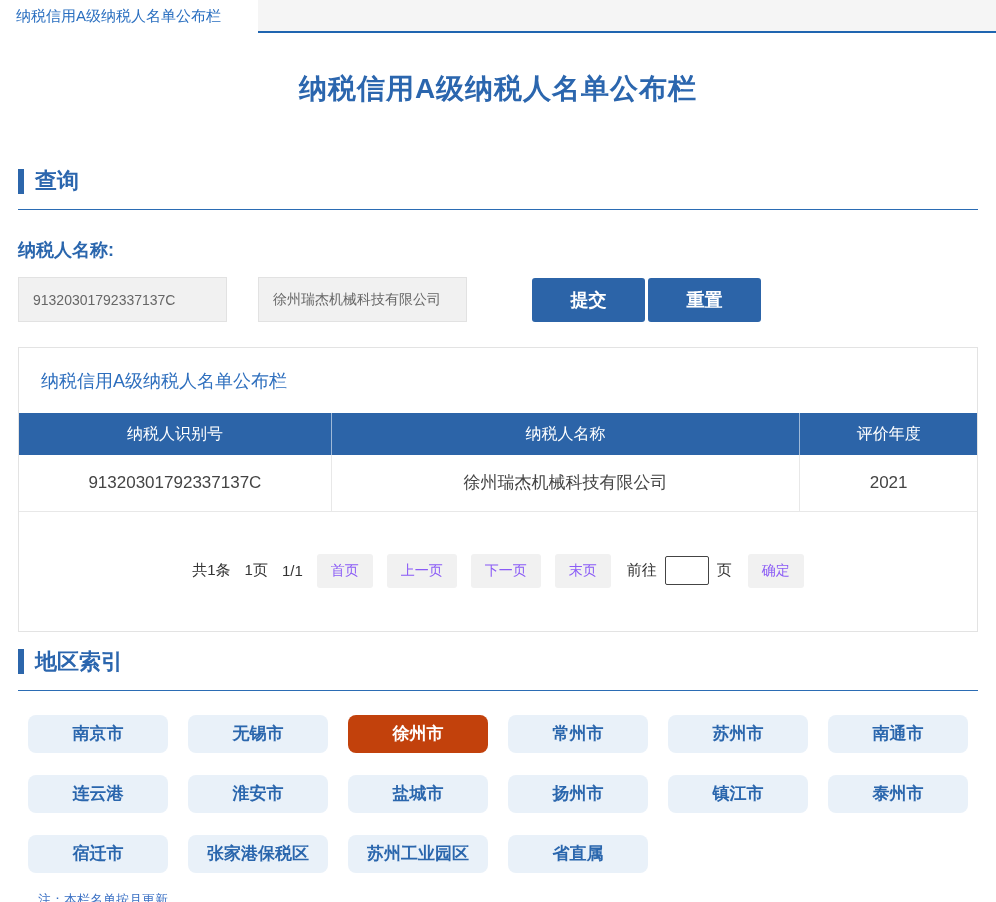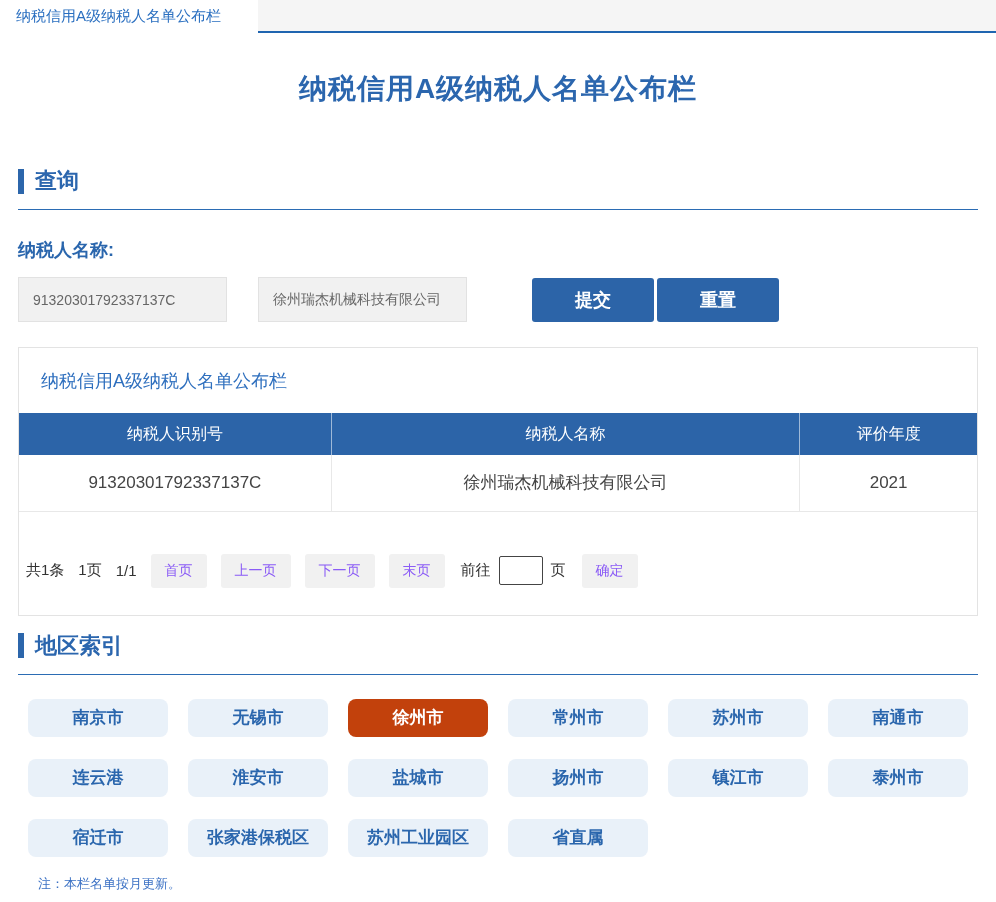--- a/index.html
+++ b/index.html
@@ -46,21 +46,21 @@
     flex: 1; background: #eef2f8; border: 1px solid #dde4ee; border-right: none;
     font-size: 14px; color: #333; line-height: 43px; padding-left: 14px;
   }
   .select-arrow {
     width: 45px; background: #1a6fc4; color: #ffffff;
     display: flex; align-items: center; justify-content: center;
     font-size: 17px;
   }
   .form-buttons { display: flex; margin-left: 34px; }
   .btn-primary {
-    width: 122px; height: 44px; background: #2c64a8; color: #ffffff;
+    width: 113px; height: 44px; background: #2c64a8; color: #ffffff;
     border: none; border-radius: 3px; font-size: 18px; font-weight: bold;
     cursor: pointer; font-family: inherit; margin-right: 3px;
   }
 
   
   .panel { margin: 25px 18px 0 18px; border: 1px solid #e3e3e3; }
   .panel-title { padding: 21px 22px 20px 22px; font-size: 18px; color: #2e6fbe; }
   table { width: 100%; border-collapse: collapse; table-layout: fixed; }
   th {
     background: #2c64a8; color: #ffffff; font-weight: normal;
@@ -69,22 +69,22 @@
   th + th { border-left: 1px solid rgba(255,255,255,0.55); }
   col.c1 { width: 32.6%; } col.c2 { width: 48.9%; } col.c3 { width: 18.5%; }
   td {
     height: 56px; text-align: center; font-size: 17px; color: #444;
     border-bottom: 1px solid #e8e8e8;
   }
   td + td { border-left: 1px solid #e8e8e8; }
 
   
   .pagination {
-    display: flex; align-items: center; justify-content: flex-start;
-    padding: 42px 0 27px 0; font-size: 15px; color: #333;
+    display: flex; align-items: center; justify-content: center;
+    padding: 42px 0 43px 0; font-size: 15px; color: #333;
   }
   .pg-stat { margin: 0 7px; }
   .pg-btn {
     background: #f1f1f1; color: #8b5cf6; border: none; border-radius: 3px;
     font-size: 14px; padding: 8px 14px; margin: 0 7px; cursor: default;
     font-family: inherit;
   }
   .pg-goto-label { margin-left: 9px; }
   .pg-input {
     width: 44px; height: 29px; border: 1px solid #444; border-radius: 2px;

